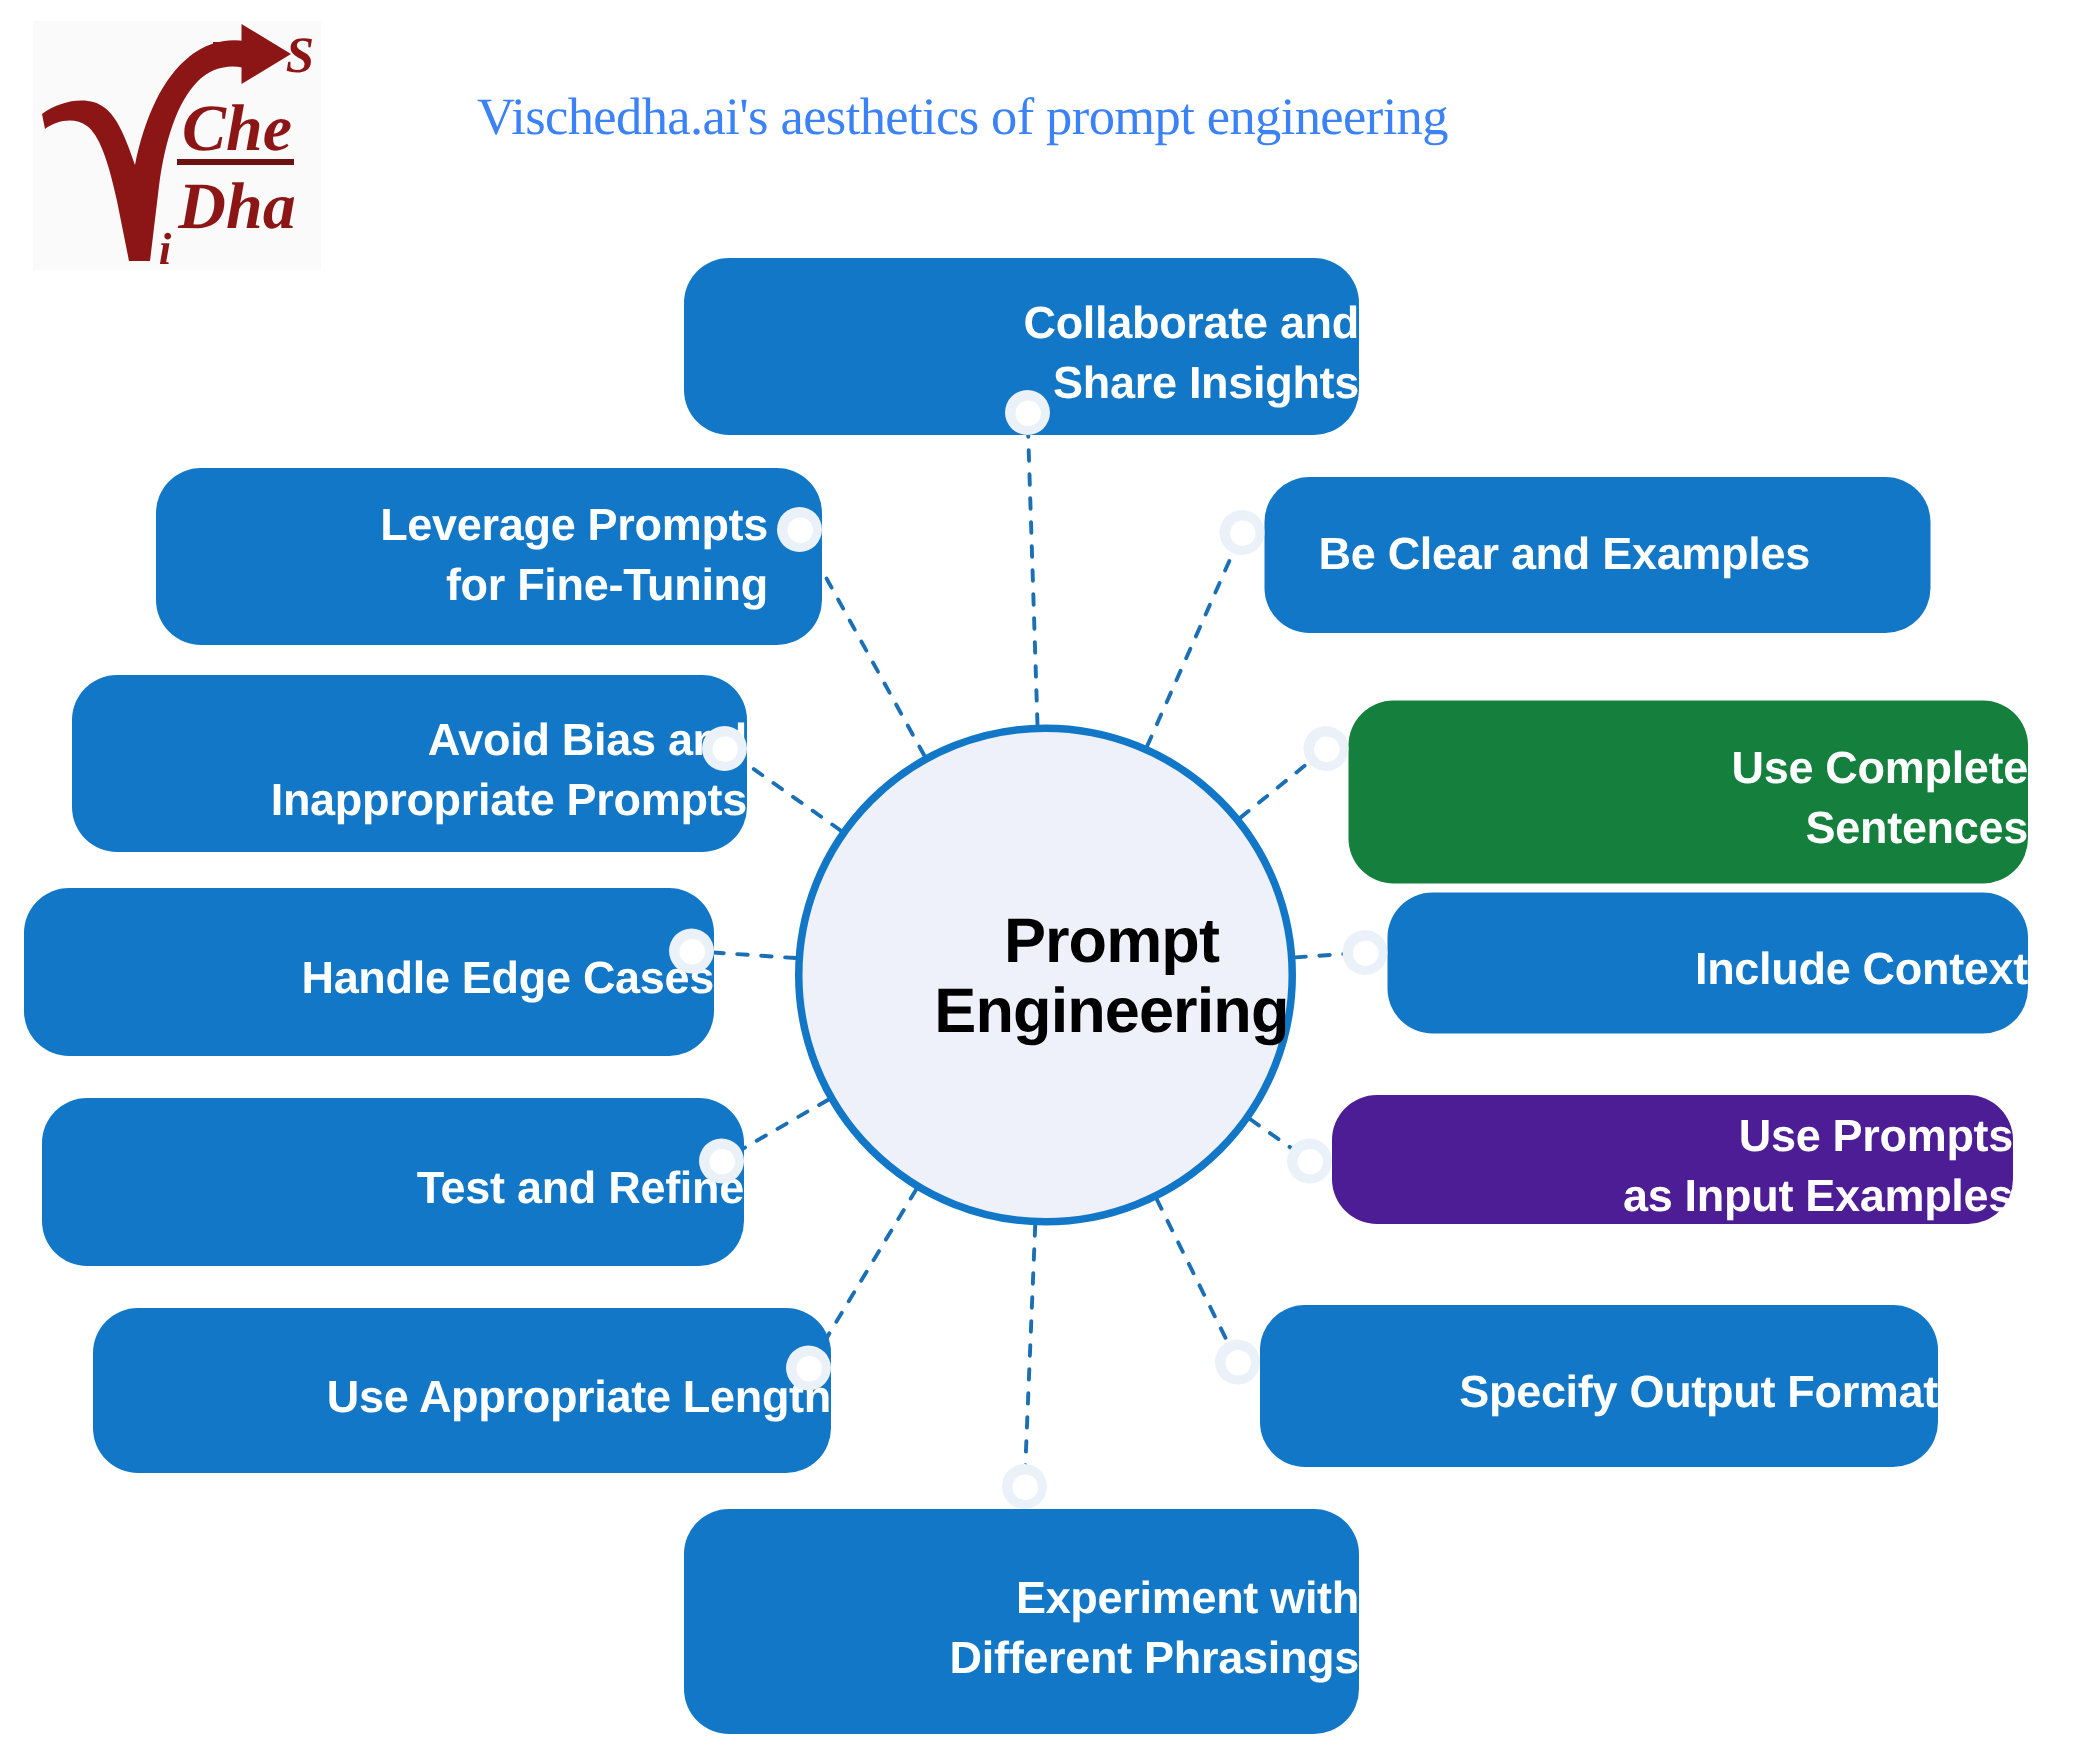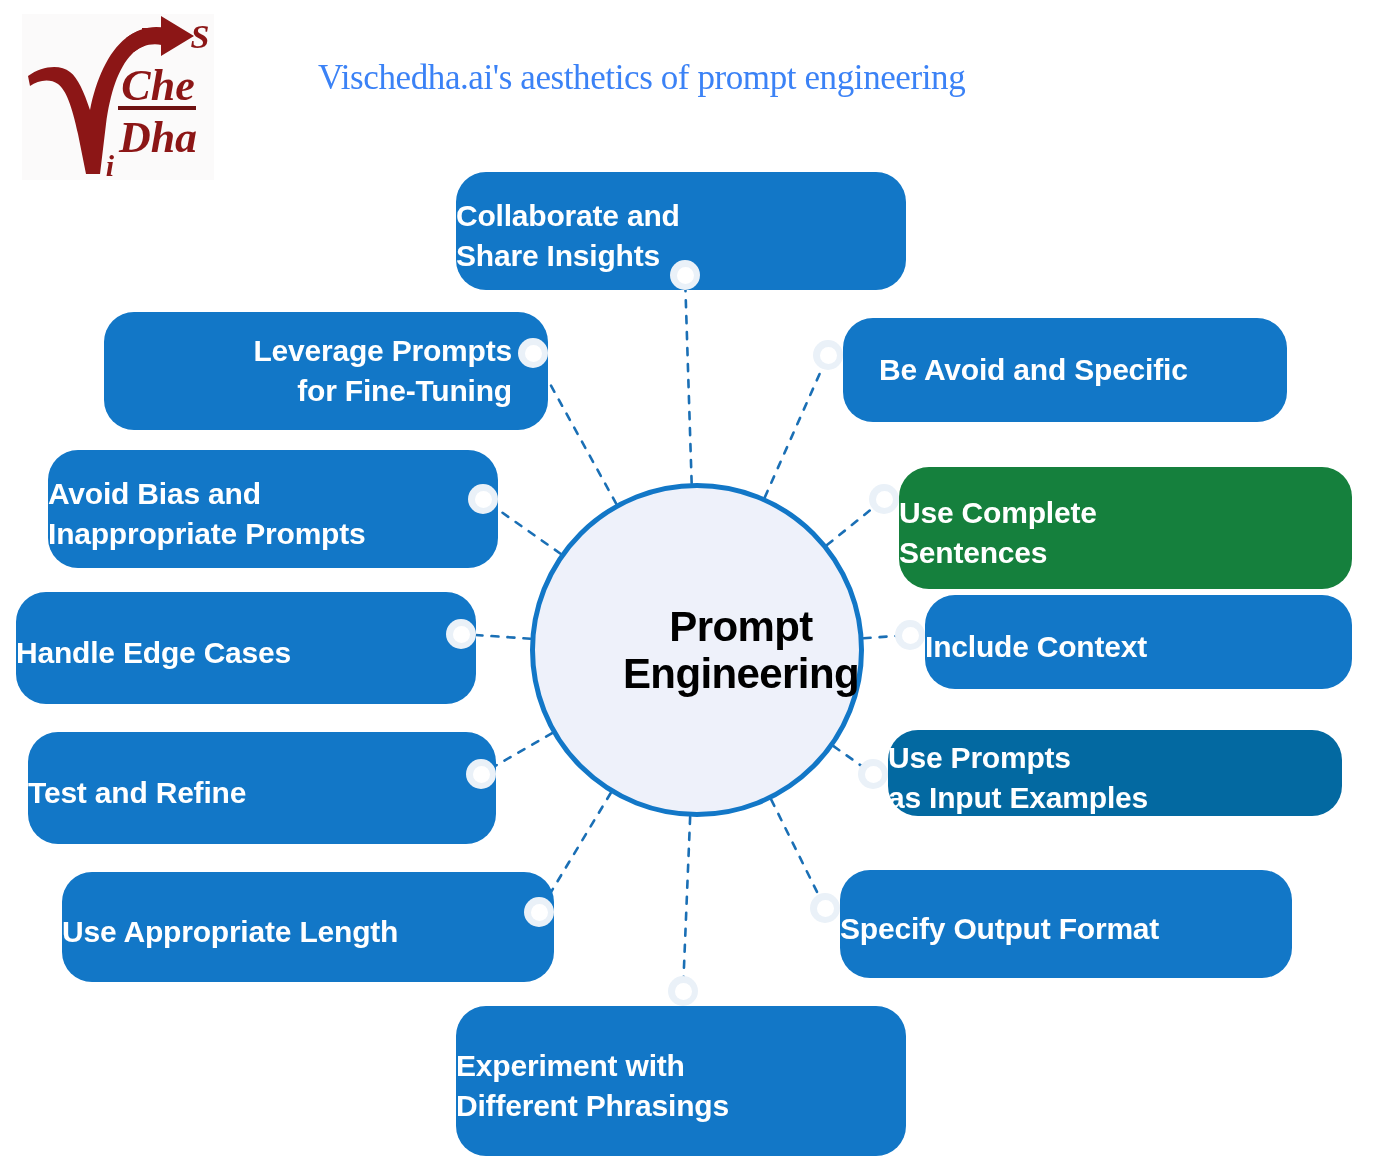--- a/index.html
+++ b/index.html
@@ -96,21 +96,21 @@
     z-index: 2;
   }
   .node-label {
     color: #ffffff;
     font-size: 30px;
     font-weight: 700;
     line-height: 1.33;
     width: 100%;
     letter-spacing: -0.2px;
   }
-  .node.align-center .node-label { text-align: left; margin-top: 10px; }
+  .node.align-center .node-label { text-align: right; margin-top: 10px; }
   .node.align-left   .node-label { text-align: left;  padding-left: 36px; }
   .node.align-right  .node-label { text-align: right; padding-right: 36px; }
 
   
   .knob {
     position: absolute;
     width: 30px;
     height: 30px;
     border-radius: 50%;
     background: #eaf1f8;
@@ -179,38 +179,38 @@
       <span>Prompt</span><br>
       <span>Engineering</span>
     </div>
   </div>
 
   <div id="node-host">
       <div class="node align-center" style="left: 456px; top: 172px; width: 450px; height: 118px; background: rgb(18, 119, 199);">
         <div class="node-label"><span>Collaborate and</span><br><span>Share Insights</span></div>
       </div>
       <div class="node align-left" style="left: 843px; top: 318px; width: 444px; height: 104px; background: rgb(18, 119, 199);">
-        <div class="node-label"><span>Be Avoid and Specific</span></div>
+        <div class="node-label"><span>Be Clear and Examples</span></div>
       </div>
       <div class="node align-right" style="left: 104px; top: 312px; width: 444px; height: 118px; background: rgb(18, 119, 199);">
         <div class="node-label"><span>Leverage Prompts</span><br><span>for Fine-Tuning</span></div>
       </div>
       <div class="node align-center" style="left: 899px; top: 467px; width: 453px; height: 122px; background: #15803d;">
         <div class="node-label"><span>Use Complete</span><br><span>Sentences</span></div>
       </div>
       <div class="node align-center" style="left: 48px; top: 450px; width: 450px; height: 118px; background: rgb(18, 119, 199);">
         <div class="node-label"><span>Avoid Bias and</span><br><span>Inappropriate Prompts</span></div>
       </div>
       <div class="node align-center" style="left: 925px; top: 595px; width: 427px; height: 94px; background: rgb(18, 119, 199);">
         <div class="node-label"><span>Include Context</span></div>
       </div>
       <div class="node align-center" style="left: 16px; top: 592px; width: 460px; height: 112px; background: rgb(18, 119, 199);">
         <div class="node-label"><span>Handle Edge Cases</span></div>
       </div>
-      <div class="node align-center" style="left: 888px; top: 730px; width: 454px; height: 86px; background: #0369a1;">
+      <div class="node align-center" style="left: 888px; top: 730px; width: 454px; height: 86px; background: #4c1d95;">
         <div class="node-label"><span>Use Prompts</span><br><span>as Input Examples</span></div>
       </div>
       <div class="node align-center" style="left: 28px; top: 732px; width: 468px; height: 112px; background: rgb(18, 119, 199);">
         <div class="node-label"><span>Test and Refine</span></div>
       </div>
       <div class="node align-center" style="left: 840px; top: 870px; width: 452px; height: 108px; background: rgb(18, 119, 199);">
         <div class="node-label"><span>Specify Output Format</span></div>
       </div>
       <div class="node align-center" style="left: 62px; top: 872px; width: 492px; height: 110px; background: rgb(18, 119, 199);">
         <div class="node-label"><span>Use Appropriate Length</span></div>

